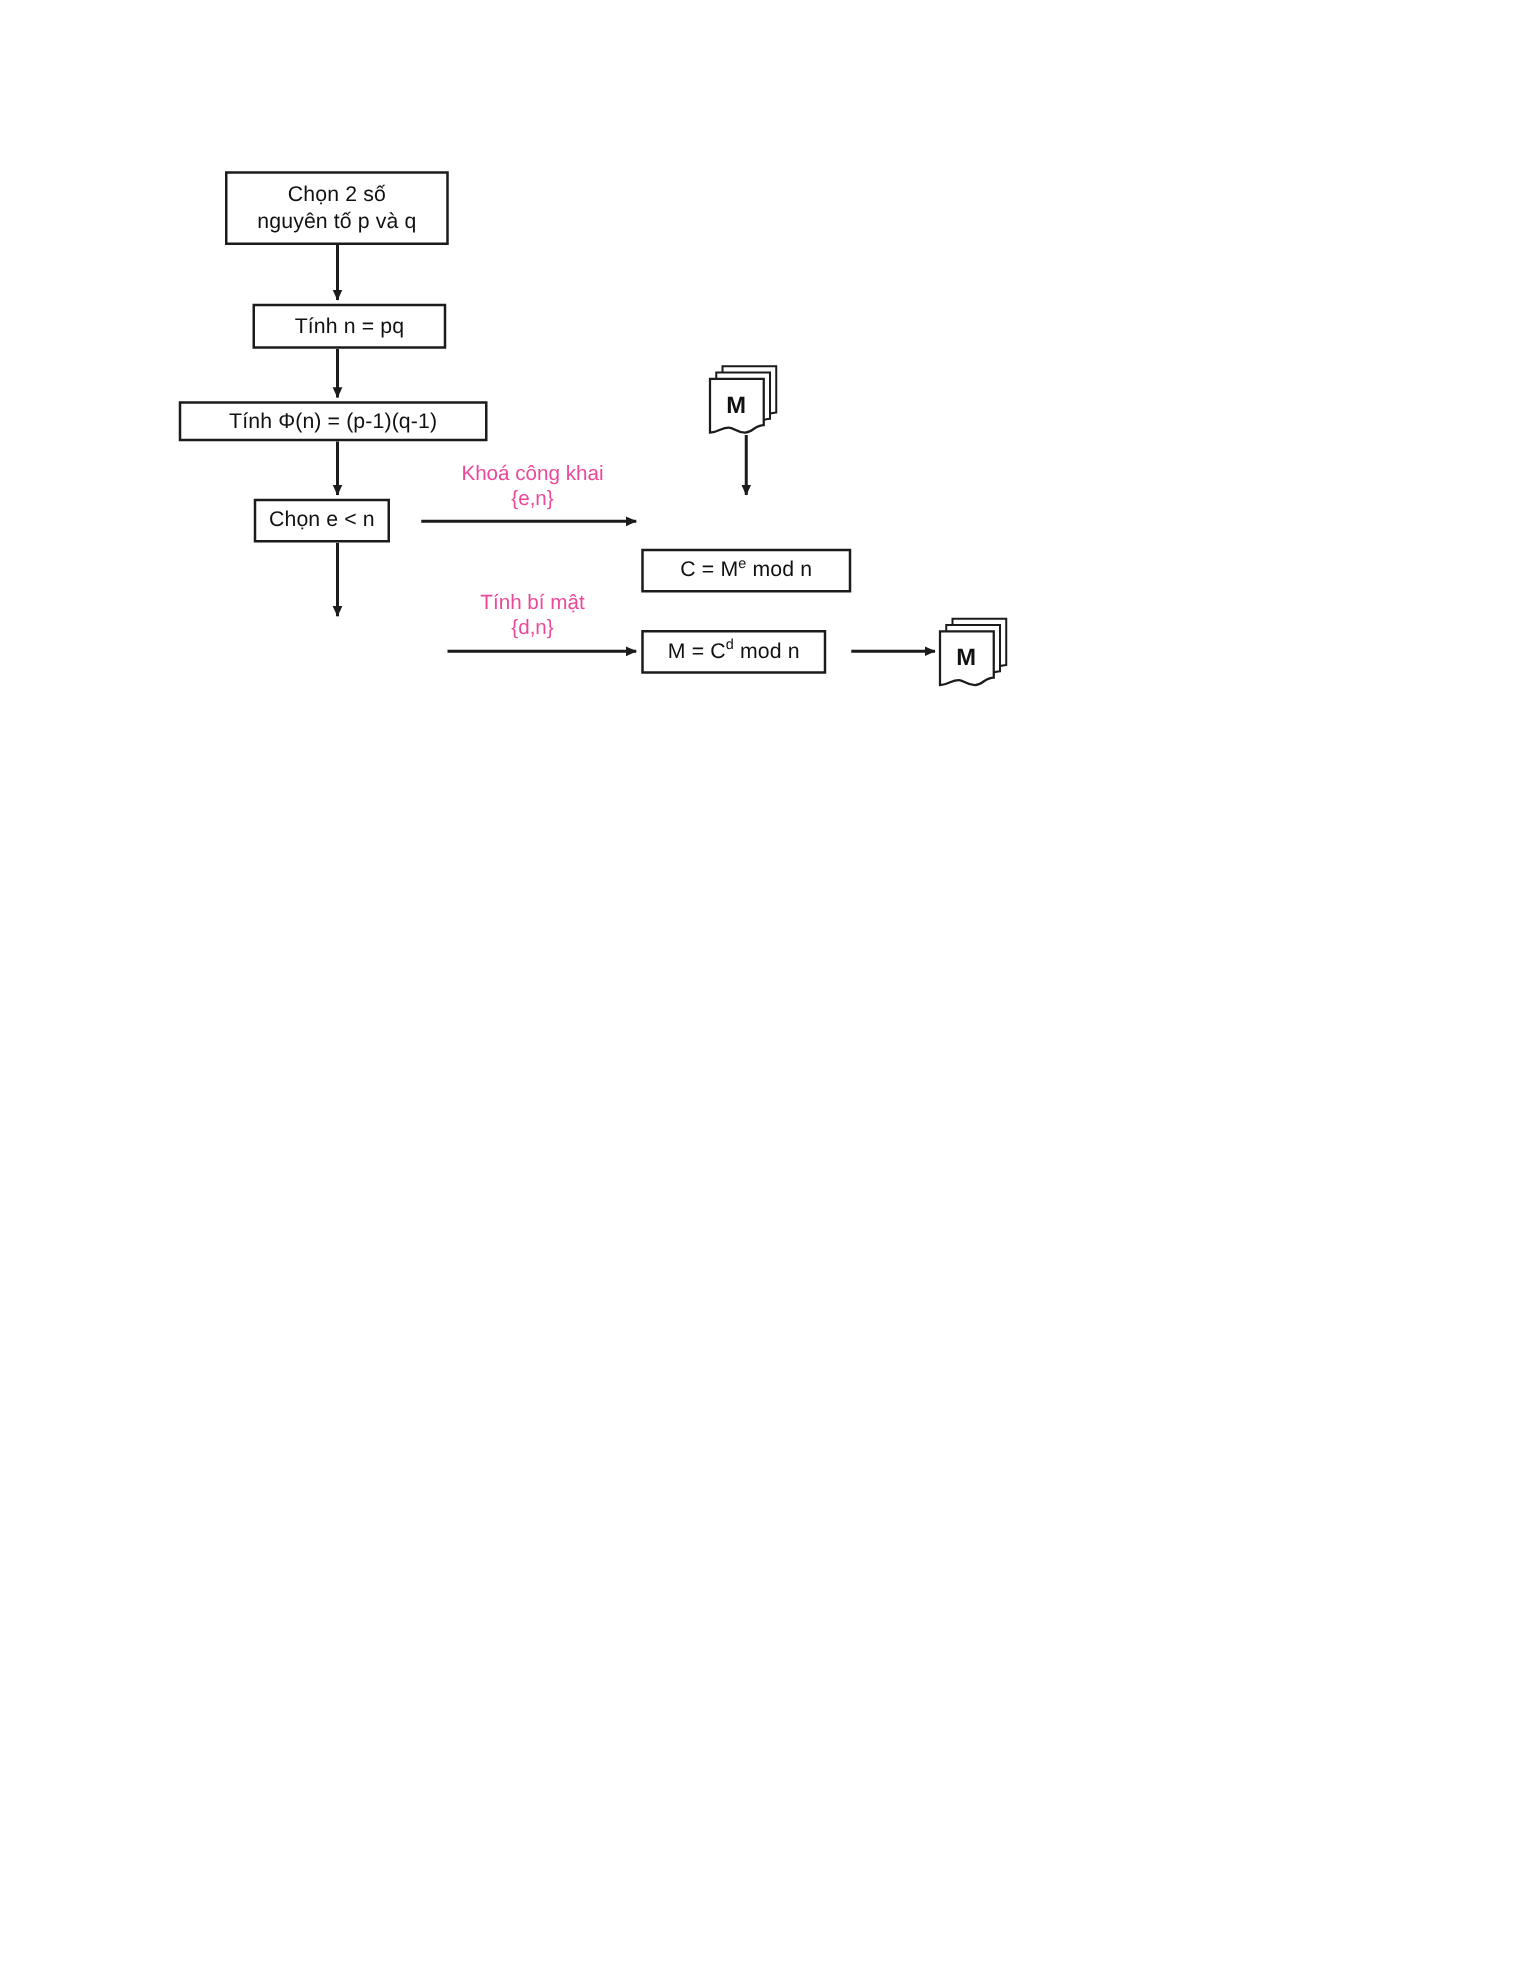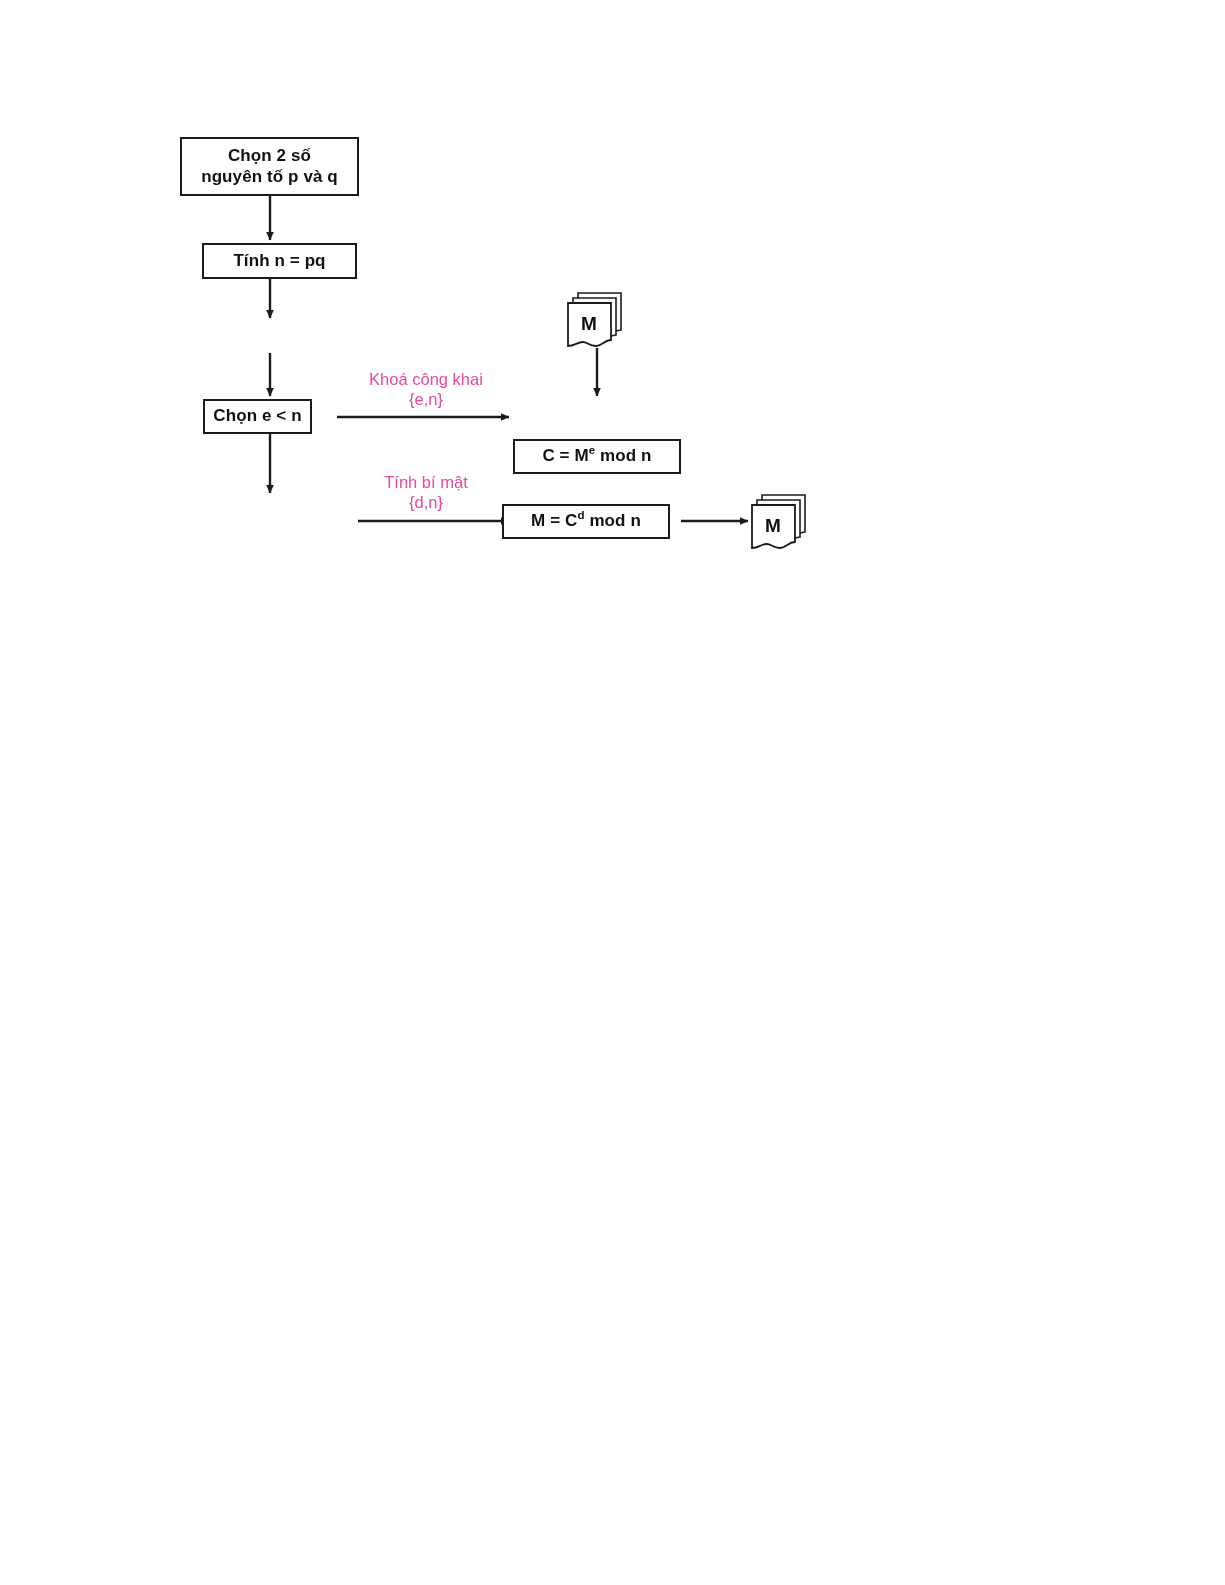--- a/index.html
+++ b/index.html
@@ -39,21 +39,20 @@
     text-align: center;
     font-size: 17px;
     line-height: 1.22;
     letter-spacing: 0.1px;
     color: #111111;
     z-index: 3;
   }
   .node .ln {
     display: block;
     white-space: nowrap;
-    font-weight: bold;
   }
   .edge-label {
     position: absolute;
     text-align: center;
     font-size: 16.5px;
     line-height: 1.22;
     color: #ec4899;
     white-space: nowrap;
     z-index: 4;
   }
@@ -108,31 +107,34 @@
 
   <div class="node" style="left:180px; top:137px; width:179px; height:59px;">
     <span class="ln">Chọn 2 số</span>
     <span class="ln">nguyên tố p và q</span>
   </div>
 
   <div class="node" style="left:202px; top:243px; width:155px; height:36px;">
     <span class="ln">Tính n = pq</span>
   </div>
 
+  <div class="node" style="left:143px; top:321px; width:247px; height:32px;">
+    <span class="ln">Tính Φ(n) = (p-1)(q-1)</span>
+  </div>
 
   <div class="node" style="left:203px; top:399px; width:109px; height:35px;">
     <span class="ln">Chọn e &lt; n</span>
   </div>
 
 
   <div class="node" style="left:513px; top:399px; width:168px; height:35px;margin-top:40px;">
     <span class="ln"><span>C = M</span><sup>e</sup><span> mod n</span></span>
   </div>
 
-  <div class="node" style="left:502px; top:504px; width:168px; height:35px;">
+  <div class="node" style="left:513px; top:504px; width:148px; height:35px;">
     <span class="ln"><span>M = C</span><sup>d</sup><span> mod n</span></span>
   </div>
 
   <div class="docstack" style="left:562px; top:290px; width:64px; height:62px;">
     <svg width="64" height="62" viewBox="0 0 64 62" xmlns="http://www.w3.org/2000/svg">
       <g stroke="#1b1b1b" stroke-width="1.6" fill="#ffffff">
         <path d="M16,3 L59,3 L59,40 C52,40 50,45 44,45 L16,45 Z"></path>
       </g>
       <g stroke="#1b1b1b" stroke-width="1.6" fill="#ffffff">
         <path d="M11,8 L54,8 L54,45 C47,45 45,50 39,50 L11,50 Z"></path>

